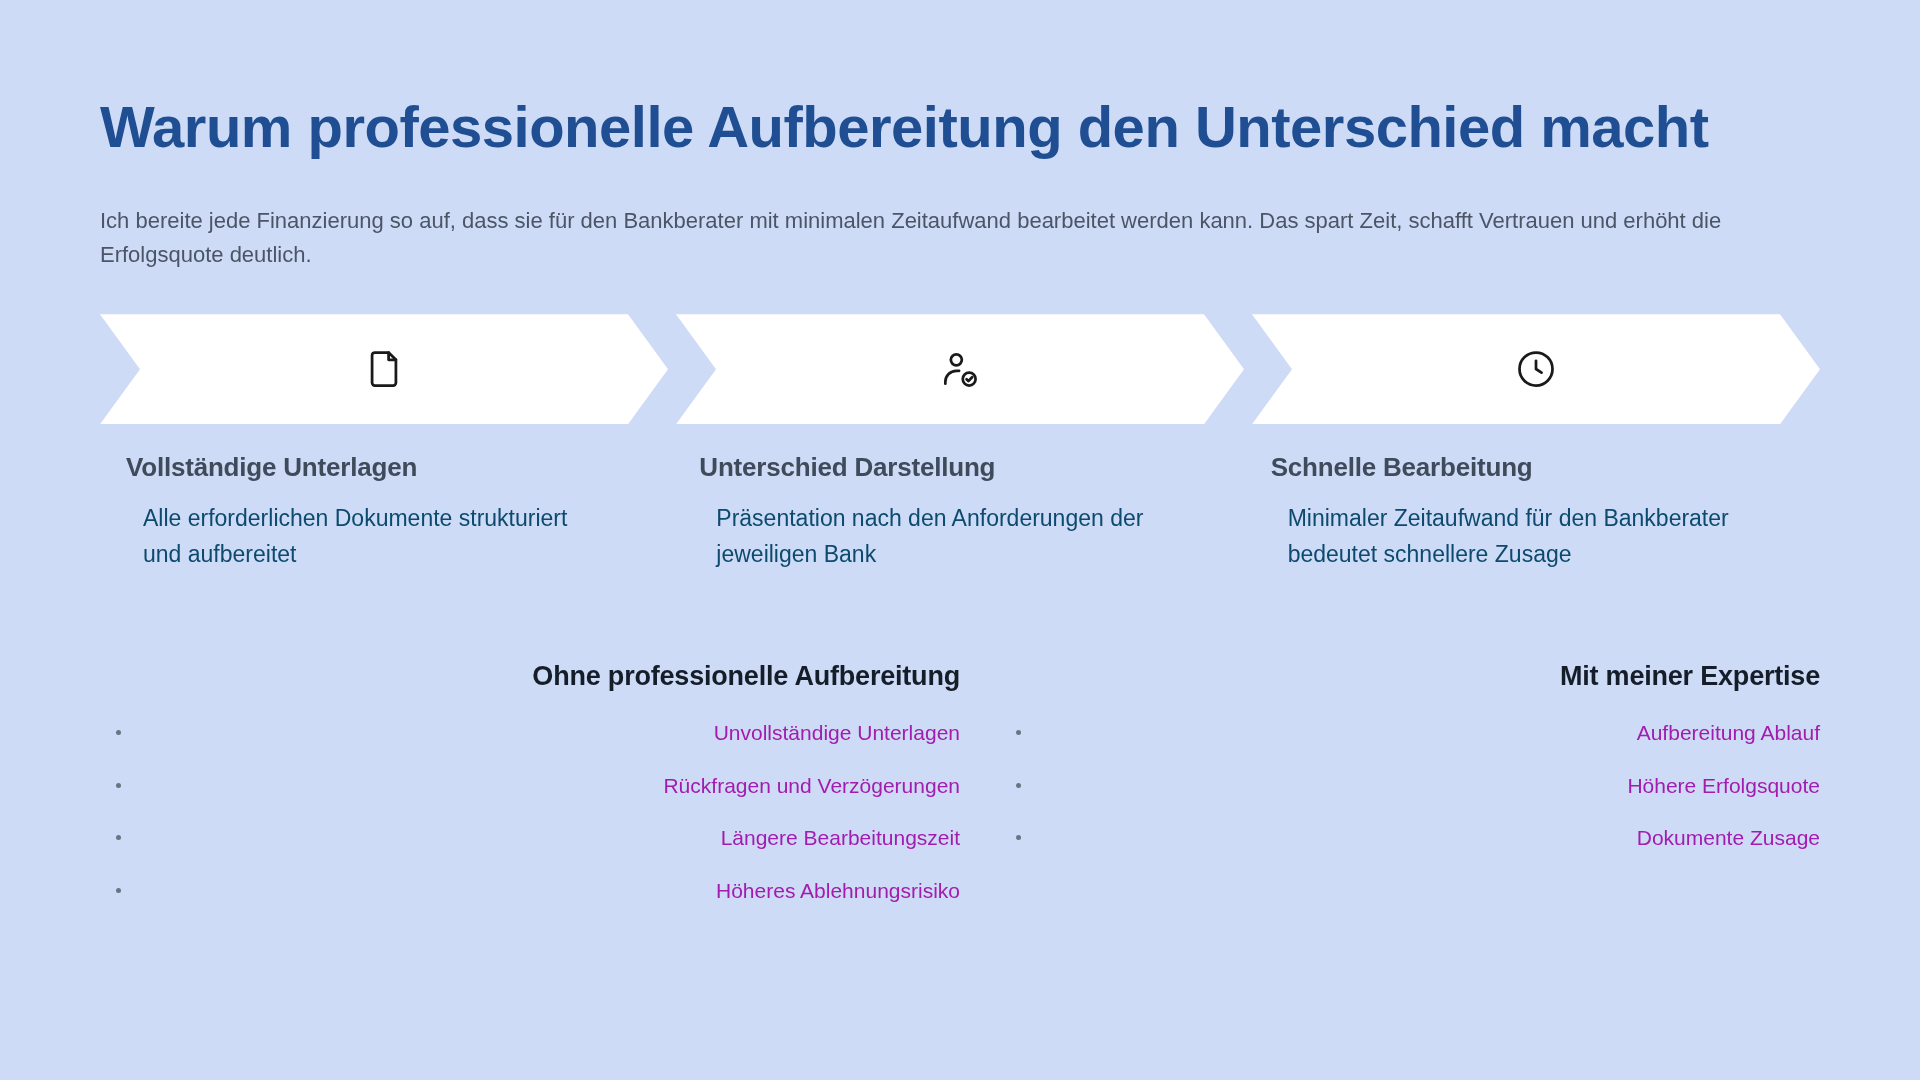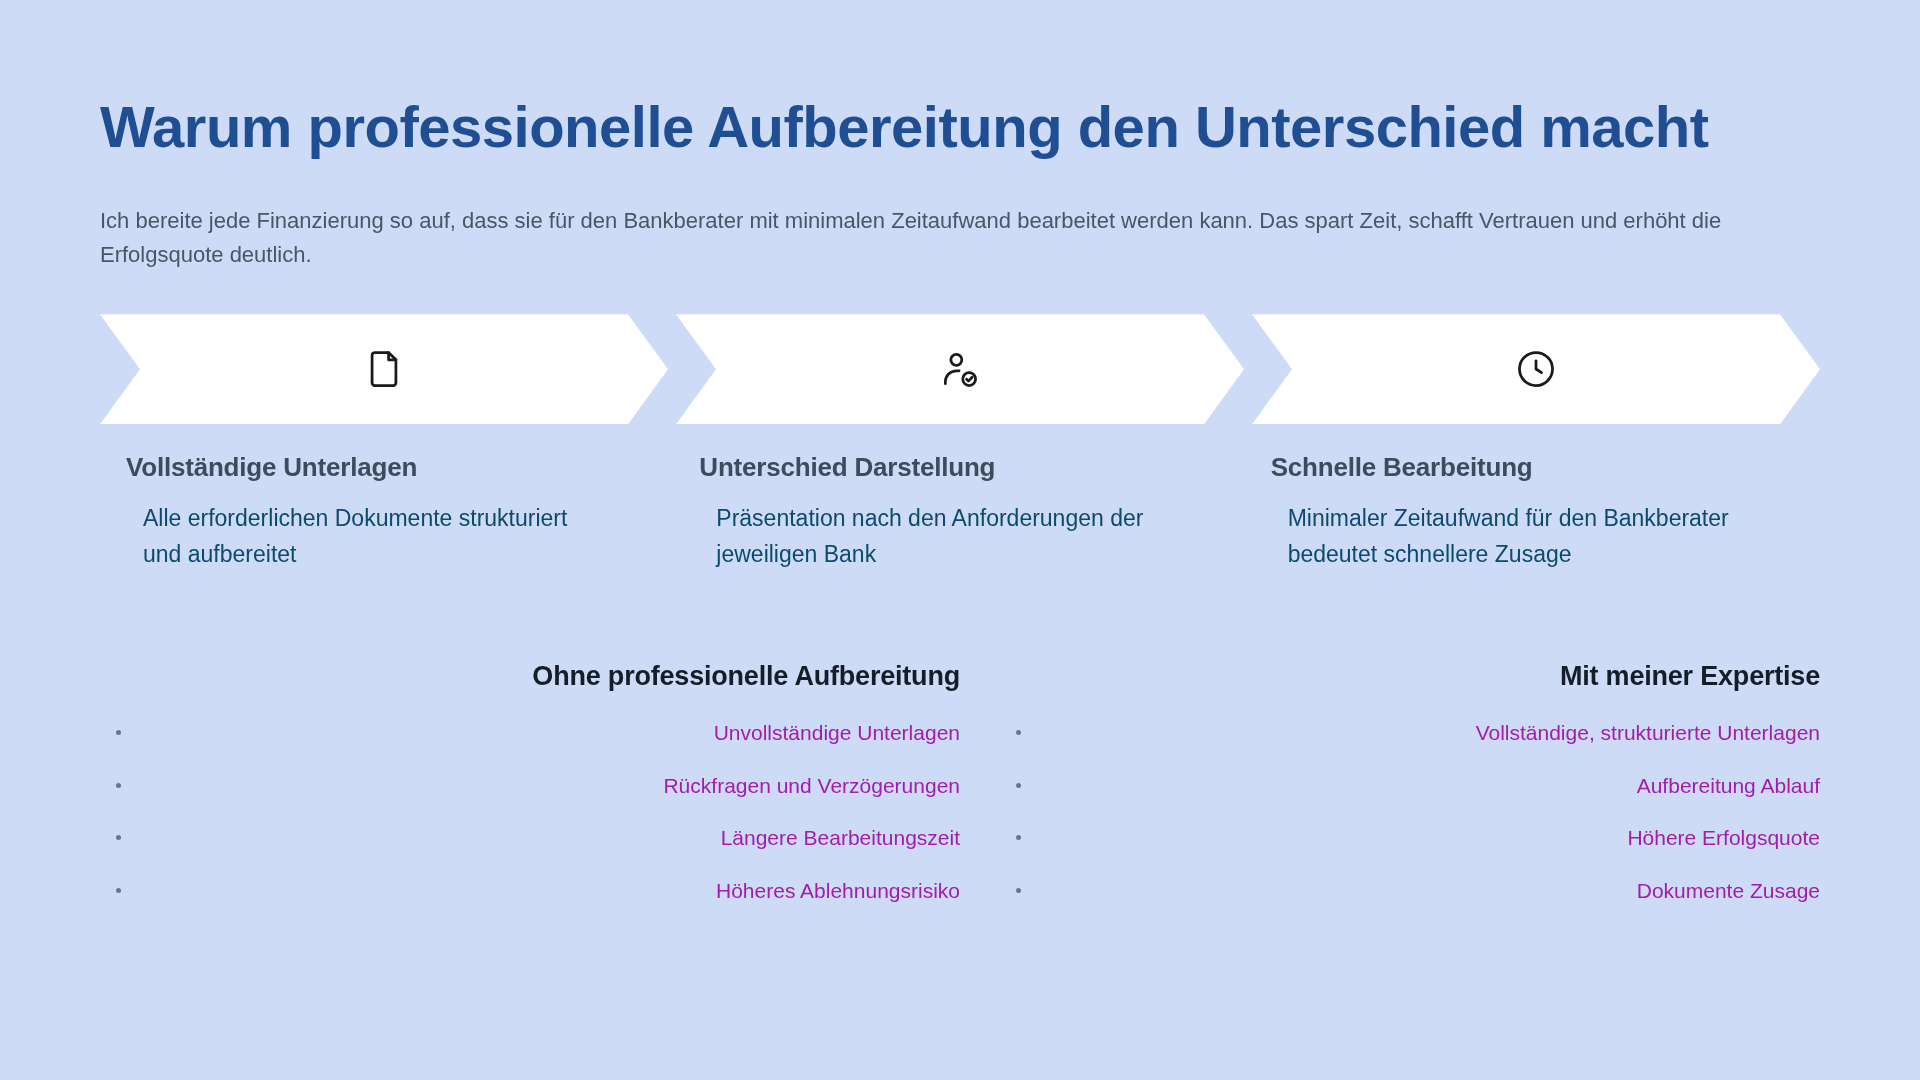--- a/index.html
+++ b/index.html
@@ -204,21 +204,20 @@
         <li>Unvollständige Unterlagen</li>
         <li>Rückfragen und Verzögerungen</li>
         <li>Längere Bearbeitungszeit</li>
         <li>Höheres Ablehnungsrisiko</li>
       </ul>
     </div>
 
     <div class="col right">
       <div class="col-title">Mit meiner Expertise</div>
       <ul>
-        <li>Vollständige, strukturierte Unterlagen</li>
         <li>Aufbereitung Ablauf</li>
         <li>Höhere Erfolgsquote</li>
         <li>Dokumente Zusage</li>
       </ul>
     </div>
 
   </div>
 
 </div>
 

